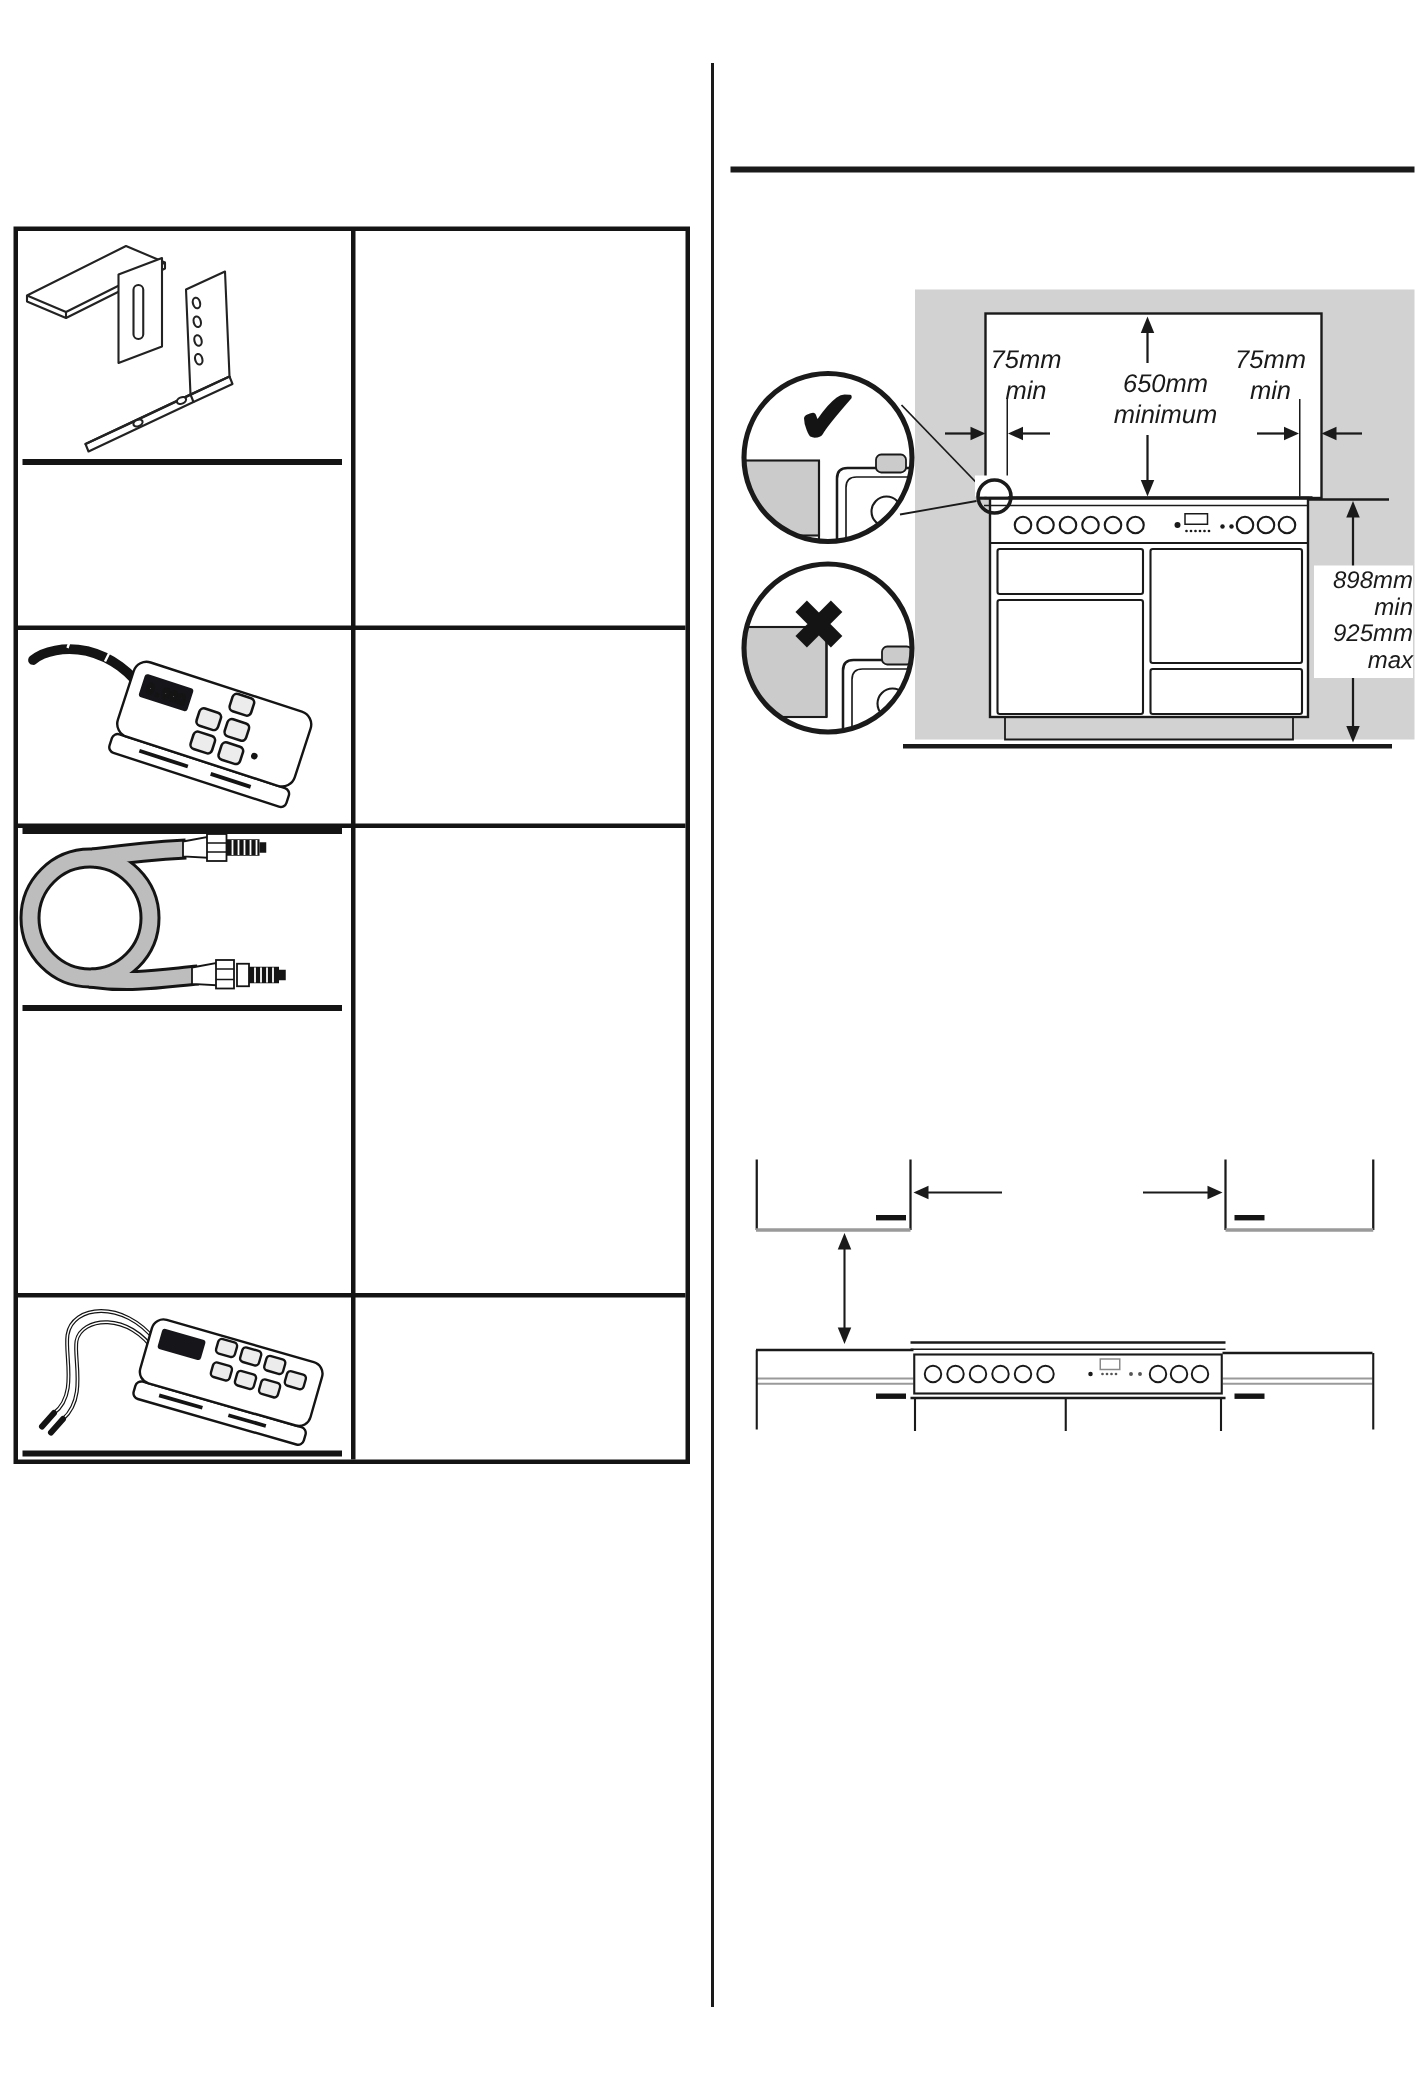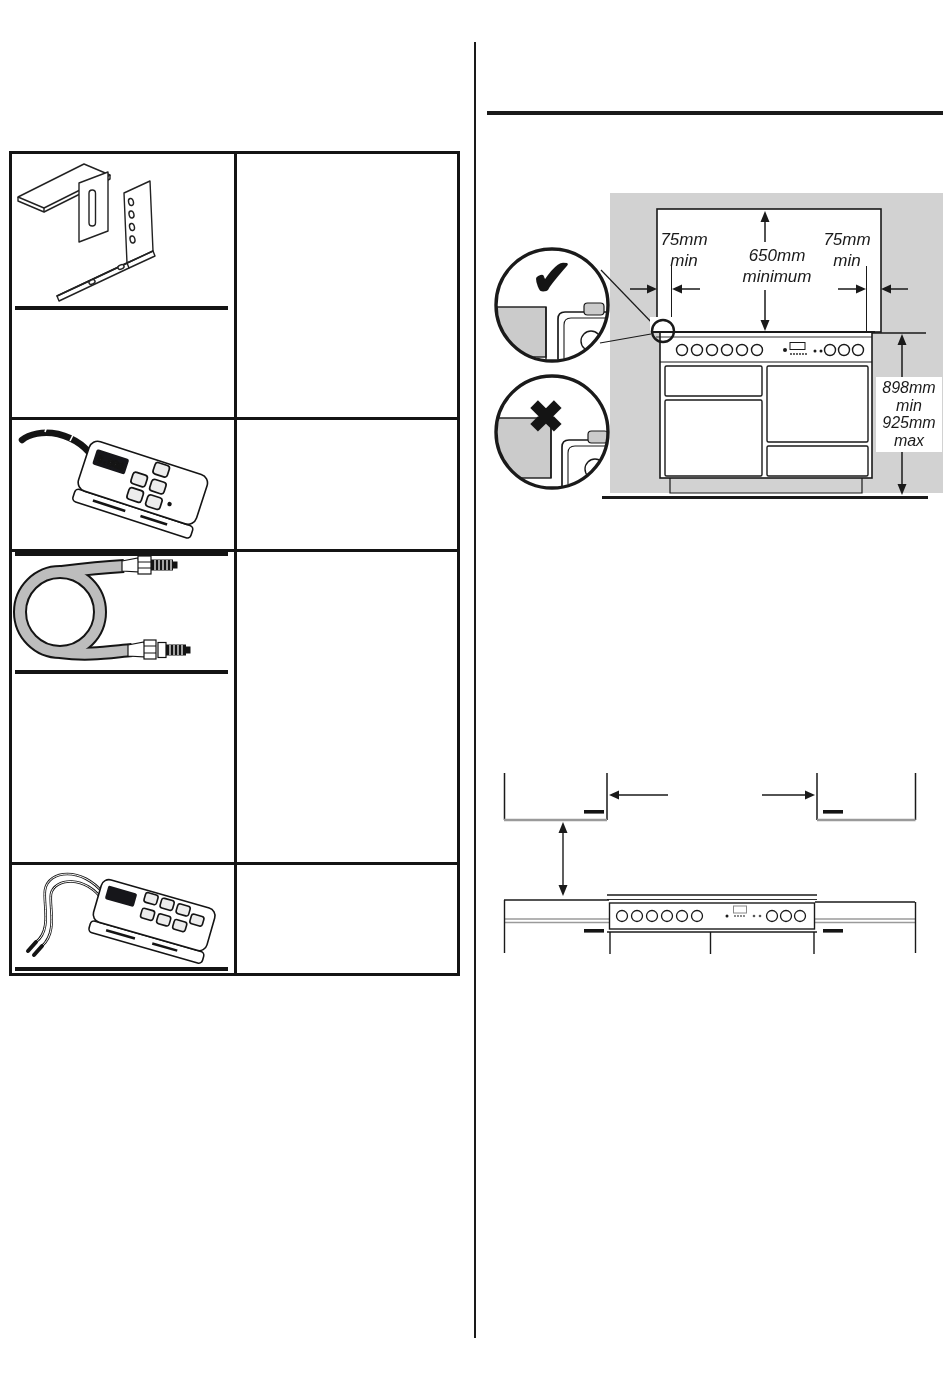--- a/index.html
+++ b/index.html
@@ -12,21 +12,21 @@
   .h-rule{left:487px;top:111px;width:456px;height:3.5px;}
   
   .parts-table{left:9px;top:151px;width:451px;height:825px;border:3px solid #141414;box-sizing:border-box;}
   .col-div{position:absolute;left:222px;top:0;width:2.5px;height:100%;background:#141414;}
   .row-div{position:absolute;left:0;width:100%;height:2.5px;background:#141414;}
   .cell-underline{width:213px;height:3.5px;background:#141414;}
   
   .dim{font-style:italic;font-size:17px;line-height:21px;text-align:center;white-space:nowrap;}
   .dim span{display:block;}
   .height-box{background:#ffffff;font-style:italic;font-size:16px;line-height:17.5px;
-              text-align:center;padding-top:2px;}
+              text-align:right;padding-top:2px;}
   .height-box span{display:block;}
   .mark{text-align:center;font-weight:700;color:#141414;}
   .check-mark{font-size:50px;}
   .cross-mark{font-size:44px;}
   svg{position:absolute;overflow:visible;}
   svg *{vector-effect:none;}
 </style>
 </head>
 <body>
 

